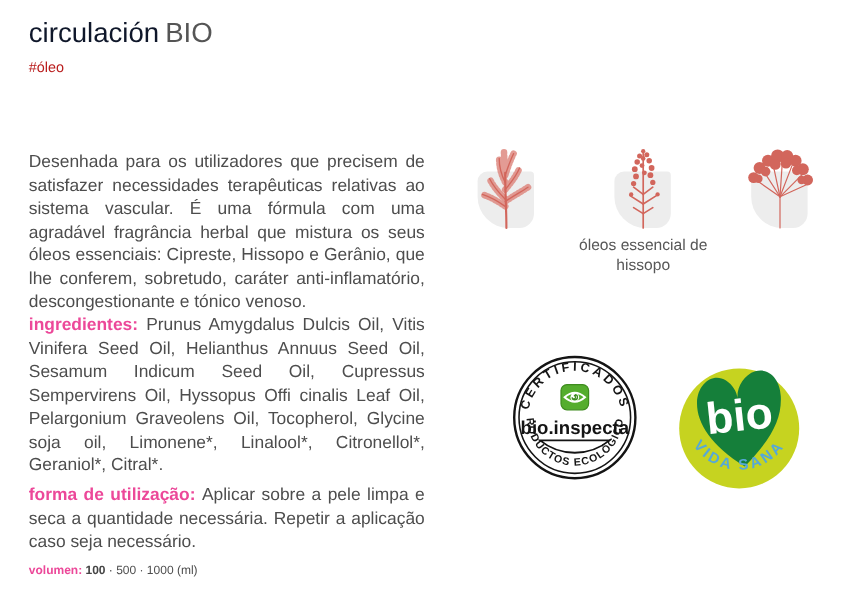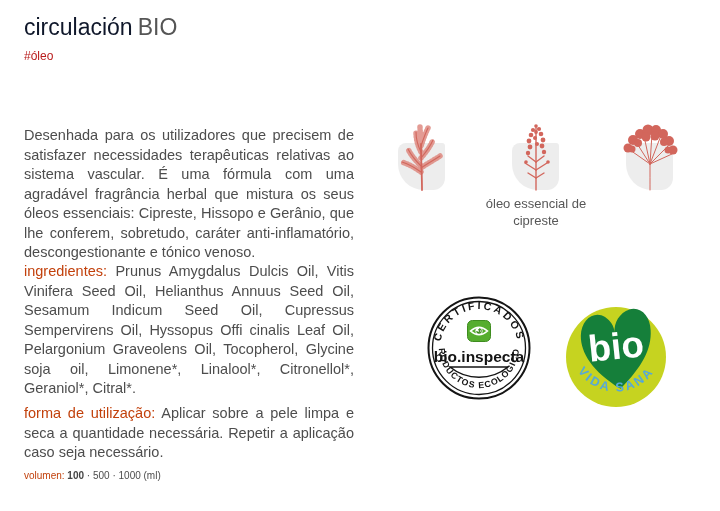--- a/index.html
+++ b/index.html
@@ -12,21 +12,21 @@
   .title .t-suffix{font-weight:300;color:#555555;margin-left:5px;}
   .hashtag{position:absolute;left:24px;top:49px;font-size:12px;font-weight:normal;color:#b91c1c;}
   .subhead{position:absolute;left:24px;top:94px;font-size:14.5px;font-weight:bold;color:#cf6f67;}
   .body-text{
     position:absolute;left:24px;width:330px;font-size:14.5px;line-height:19.5px;
     text-align:justify;color:#4d4d4d;margin:0;
   }
   .desc{top:126px;}
   .ingredients{top:262px;}
   .usage{top:404px;}
-  .lead{font-weight:normal;color:#c2410c;}
+  .lead{font-weight:bold;color:#ec4899;}
   .footnote{position:absolute;left:24px;top:374px;width:340px;font-size:13.5px;color:#4d4d4d;}
   .volume{position:absolute;left:24px;top:470px;font-size:10px;color:#4d4d4d;white-space:nowrap;}
   .volume .v-bold{font-weight:bold;color:#454545;}
   
   .plants{position:absolute;left:368px;top:122px;width:336px;display:flex;justify-content:space-between;}
   .plant-item{width:108px;display:flex;flex-direction:column;align-items:center;}
   .plant-icon{position:relative;width:70px;height:70px;}
   .leaf-bg{
     position:absolute;left:11px;top:21px;width:47px;height:47px;background:#ededed;
     border-radius:8px 3px 12px 26px;
@@ -111,21 +111,21 @@
             <circle cx="26" cy="25" r="2.4"></circle>
               <circle cx="38" cy="24" r="2.4"></circle>
               <circle cx="33" cy="22" r="2"></circle>
             <circle cx="24" cy="31" r="2.2"></circle>
               <circle cx="40" cy="30" r="2.2"></circle>
             <circle cx="22" cy="40" r="1.8"></circle>
               <circle cx="44" cy="40" r="1.8"></circle>
           </g>
         </svg>
       </div>
-      <div class="plant-label">óleo essencial de cipreste</div>
+      <div class="plant-label">óleos essencial de hissopo</div>
     </div>
 
     <div class="plant-item">
       <div class="plant-icon">
         <div class="leaf-bg"></div>
         <svg width="64" height="70" viewBox="0 0 64 70">
           <g stroke="#d2665c" fill="none" stroke-linecap="round" stroke-width="1">
             <path d="M32 68 C32 60 32 52 32 42"></path>
             <path d="M32 42 L12 28"></path>
               <path d="M32 42 L18 20"></path>

